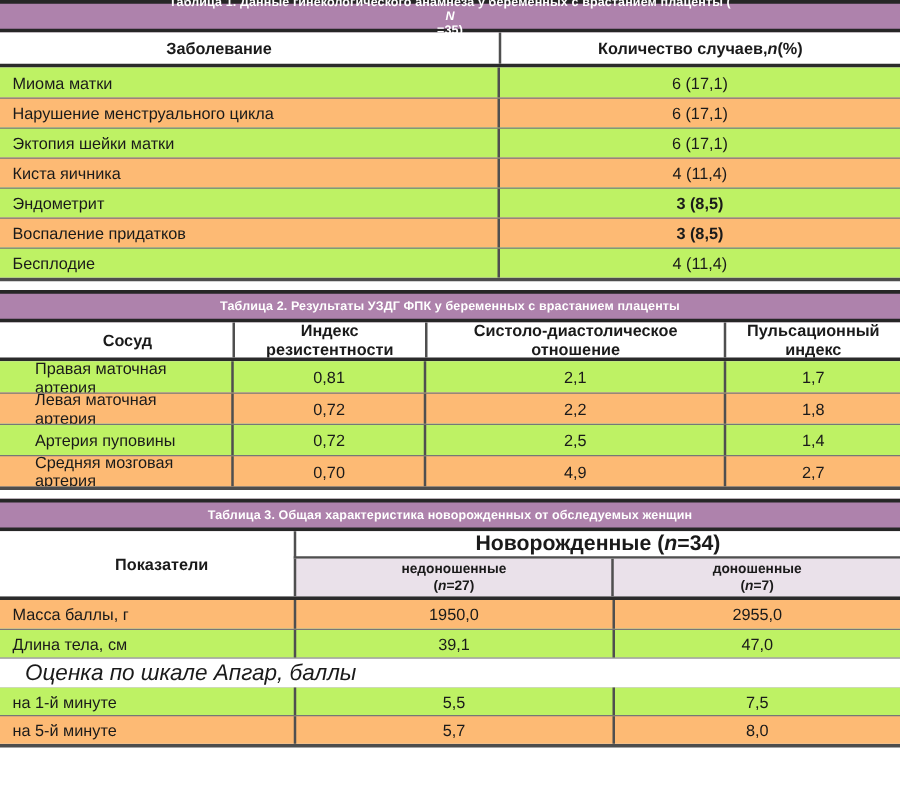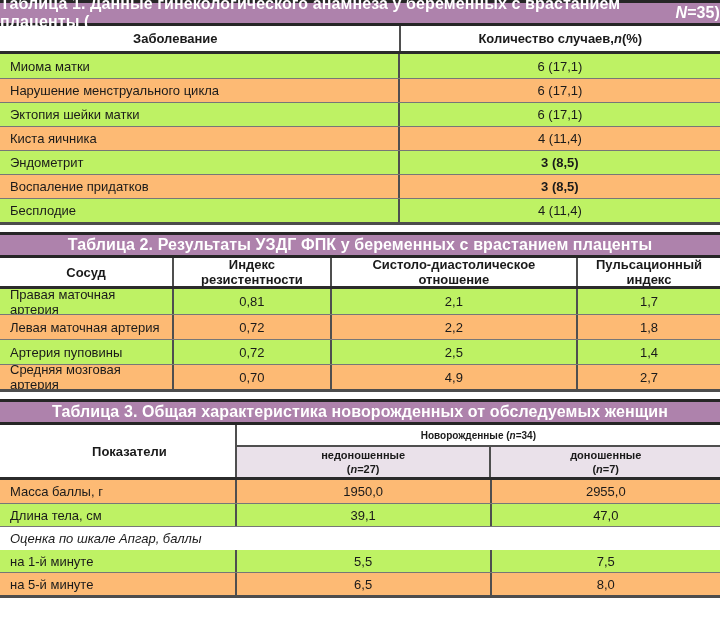--- a/index.html
+++ b/index.html
@@ -13,23 +13,24 @@
   .tbl { width: 720px; }
   .tbl + .tbl { margin-top: 7px; }
 
   .caption {
     height: 26px;
     border-top: 3px solid #262626;
     border-bottom: 3px solid #262626;
     background: #ae82ac;
     color: #ffffff;
     font-weight: bold;
-    font-size: 16px;
+    font-size: 10px;
     display: flex; align-items: center; justify-content: center;
     letter-spacing: 0.1px;
+    flex-direction: column;
   }
   .caption i { font-style: italic; }
 
   .hrow, .trow { display: flex; width: 100%; }
   .cell {
     display: flex; align-items: center;
     font-size: 13px;
     padding: 0 8px;
     overflow: hidden;
   }
@@ -48,51 +49,51 @@
 
   
   .t1 .hrow { height: 28px; }
   .t1 .trow { height: 24px; }
   .t1 .c1 { width: 52.2%; }
   .t1 .c2 { width: 47.8%; margin-left: 48px; }
 
   
   .t2 .hrow { height: 31px; }
   .t2 .trow { height: 25px; }
-  .t2 .c1 { width: 23.9%; }
+  .t2 .c1 { width: 23.9%; margin-left: 18px; }
   .t2 .c2 { width: 21.9%; }
   .t2 .c3 { width: 34.2%; }
   .t2 .c4 { width: 20.0%; }
 
   
   .t3 .c1 { width: 32.6%; }
   .t3 .c2 { width: 35.4%; }
   .t3 .c3 { width: 32.0%; }
   .t3-head { display: flex; border-bottom: 3px solid #2b2b2b; }
   .t3-head .pcell {
     display: flex; align-items: center; justify-content: center;
     font-weight: bold; font-size: 13px; background: #ffffff; padding-left: 24px;
   }
   .t3-right { width: 67.4%; display: flex; flex-direction: column; }
   .t3-group {
     height: 22px; display: flex; align-items: center; justify-content: center;
-    font-weight: bold; font-size: 10px; background: #ffffff;
+    font-weight: bold; font-size: 17px; background: #ffffff;
     border-bottom: 2px solid #4f4f4f;
   }
   .t3-subrow { display: flex; background: #eae1ea; }
   .t3-sub {
     width: 52.5%; height: 30px;
     display: flex; flex-direction: column; align-items: center; justify-content: center;
     font-weight: bold; font-size: 11px; line-height: 14px; text-align: center;
   }
   .t3-sub.second { width: 47.5%; }
   .t3 .trow { height: 23px; }
   .section-row {
     height: 23px; display: flex; align-items: center;
-    font-style: italic; font-size: 13px; padding-left: 10px;
+    font-style: italic; font-size: 18px; padding-left: 20px;
     background: #ffffff;
   }
 </style>
 </head>
 <body>
 
 <div>
 
   <section class="tbl t1">
     <div class="caption">
@@ -212,19 +213,19 @@
       <div class="trow">
         <div class="section-row" style="width:100%">Оценка по шкале Апгар, баллы</div>
       </div>
       <div class="trow alt">
         <div class="cell c1 left">на 1-й минуте</div>
         <div class="cell c2 center vline">5,5</div>
         <div class="cell c3 center vline">7,5</div>
       </div>
       <div class="trow">
         <div class="cell c1 left">на 5-й минуте</div>
-        <div class="cell c2 center vline">6,5</div>
+        <div class="cell c2 center vline">5,7</div>
         <div class="cell c3 center vline">8,0</div>
       </div>
     </div>
   </section>
 
 </div>
 
 </body></html>

